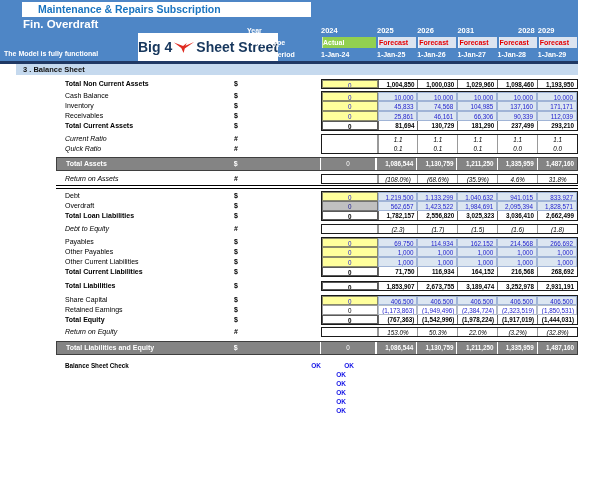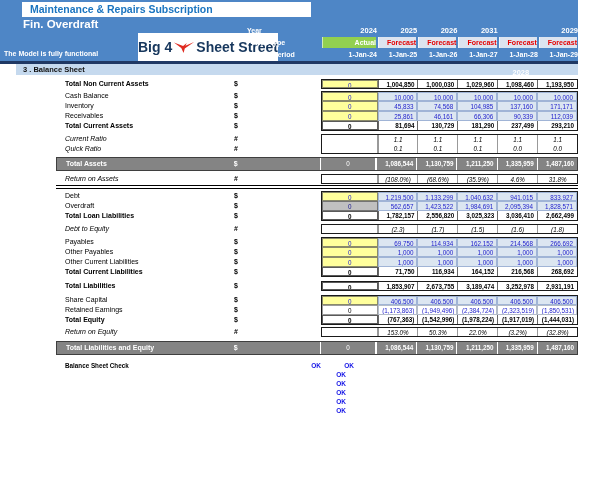--- a/index.html
+++ b/index.html
@@ -2,29 +2,29 @@
 <html style="--header-blue: #4E86C6; --title-text-blue: #1B75C0; --navy: #1F3864; --section-bg: #C5D9EE; --actual-green: #92D050; --forecast-bg: #DCE4F0; --forecast-red: #E60000; --input-yellow: #FFFF9C; --input-gray: #C0C0C0; --calc-blue-bg: #DCE6F1; --value-blue: #2222CC; --gray-bar: #848484; --ok-blue: #1414E6; --logo-navy: #17375D; --logo-red: #E02B20;"><head>
 <meta charset="utf-8">
 <style>
   html,body{margin:0;padding:0;background:#fff;}
   .stage{position:relative;width:600px;height:489px;background:#ffffff;overflow:hidden;
          font-family:"Liberation Sans",sans-serif;-webkit-font-smoothing:antialiased;}
   
   .hdr{position:absolute;left:0;top:0;width:578px;height:62px;background:var(--header-blue);}
   .titlecell{position:absolute;left:22px;top:2px;width:289px;height:15px;background:#fff;
              color:var(--title-text-blue);font-weight:bold;font-size:10.5px;line-height:15px;
-             padding-left:8px;box-sizing:border-box;white-space:nowrap;}
+             padding-left:16px;box-sizing:border-box;white-space:nowrap;}
   .finstat{position:absolute;left:23px;top:18px;color:#fff;font-weight:bold;font-size:11.5px;white-space:nowrap;}
   .tagline{position:absolute;left:4px;top:50px;color:#fff;font-weight:bold;font-size:7px;white-space:nowrap;}
   .logo{position:absolute;left:138px;top:33px;width:140px;height:28px;background:#fff;
         display:flex;align-items:center;justify-content:center;}
   .logo .t{color:var(--logo-navy);font-weight:bold;font-size:14px;white-space:nowrap;}
   .logo svg{margin:0 1px;display:block;}
   .plabel{position:absolute;left:247px;color:#fff;font-weight:bold;font-size:7px;height:12px;line-height:12px;white-space:nowrap;}
-  .hcell{position:absolute;box-sizing:border-box;font-size:7px;line-height:11px;text-align:right;white-space:nowrap;}
+  .hcell{position:absolute;box-sizing:border-box;font-size:7px;line-height:11px;text-align:left;white-space:nowrap;}
   .ycell{color:#fff;font-weight:bold;font-size:7.5px;}
   .tcell{font-weight:bold;border-left:1px solid rgba(255,255,255,.6);}
   .tcell.actual{background:var(--actual-green);color:#fff;}
   .tcell.forecast{background:var(--forecast-bg);color:var(--forecast-red);}
   .dcell{color:#fff;font-weight:bold;}
   .navybar{position:absolute;left:0;top:61px;width:578px;height:3px;background:var(--navy);}
   .section{position:absolute;left:16px;top:64px;width:562px;height:11px;background:var(--section-bg);
            color:#111;font-weight:bold;font-size:7.5px;line-height:11px;padding-left:7px;box-sizing:border-box;}
   
   .tbl{position:absolute;left:56px;top:79px;width:522px;}
@@ -414,19 +414,19 @@
     <div class="hcell dcell" style="left: 321px; top: 49px; width: 56px; height: 12px;">1-Jan-24</div>
     <div class="hcell ycell" style="left: 377px; top: 25px; width: 40.2px; height: 12px;">2025</div>
     <div class="hcell tcell forecast" style="left: 378px; top: 37px; width: 38.2px; height: 11px;">Forecast</div>
     <div class="hcell dcell" style="left: 377px; top: 49px; width: 40.2px; height: 12px;">1-Jan-25</div>
     <div class="hcell ycell" style="left: 417.2px; top: 25px; width: 40.2px; height: 12px;">2026</div>
     <div class="hcell tcell forecast" style="left: 418.2px; top: 37px; width: 38.2px; height: 11px;">Forecast</div>
     <div class="hcell dcell" style="left: 417.2px; top: 49px; width: 40.2px; height: 12px;">1-Jan-26</div>
     <div class="hcell ycell" style="left: 457.4px; top: 25px; width: 40.2px; height: 12px;">2031</div>
     <div class="hcell tcell forecast" style="left: 458.4px; top: 37px; width: 38.2px; height: 11px;">Forecast</div>
     <div class="hcell dcell" style="left: 457.4px; top: 49px; width: 40.2px; height: 12px;">1-Jan-27</div>
-    <div class="hcell ycell" style="left: 489px; top: 25px; width: 40.2px; height: 12px; margin-top: 42px;">2028</div>
+    <div class="hcell ycell" style="left: 518px; top: 25px; width: 40.2px; height: 12px;">2028</div>
     <div class="hcell tcell forecast" style="left: 498.6px; top: 37px; width: 38.2px; height: 11px;">Forecast</div>
     <div class="hcell dcell" style="left: 497.6px; top: 49px; width: 40.2px; height: 12px;">1-Jan-28</div>
     <div class="hcell ycell" style="left: 537.8px; top: 25px; width: 40.2px; height: 12px;">2029</div>
     <div class="hcell tcell forecast" style="left: 538.8px; top: 37px; width: 38.2px; height: 11px;">Forecast</div>
     <div class="hcell dcell" style="left: 537.8px; top: 49px; width: 40.2px; height: 12px;">1-Jan-29</div>
   </div>
 
 </body></html>

